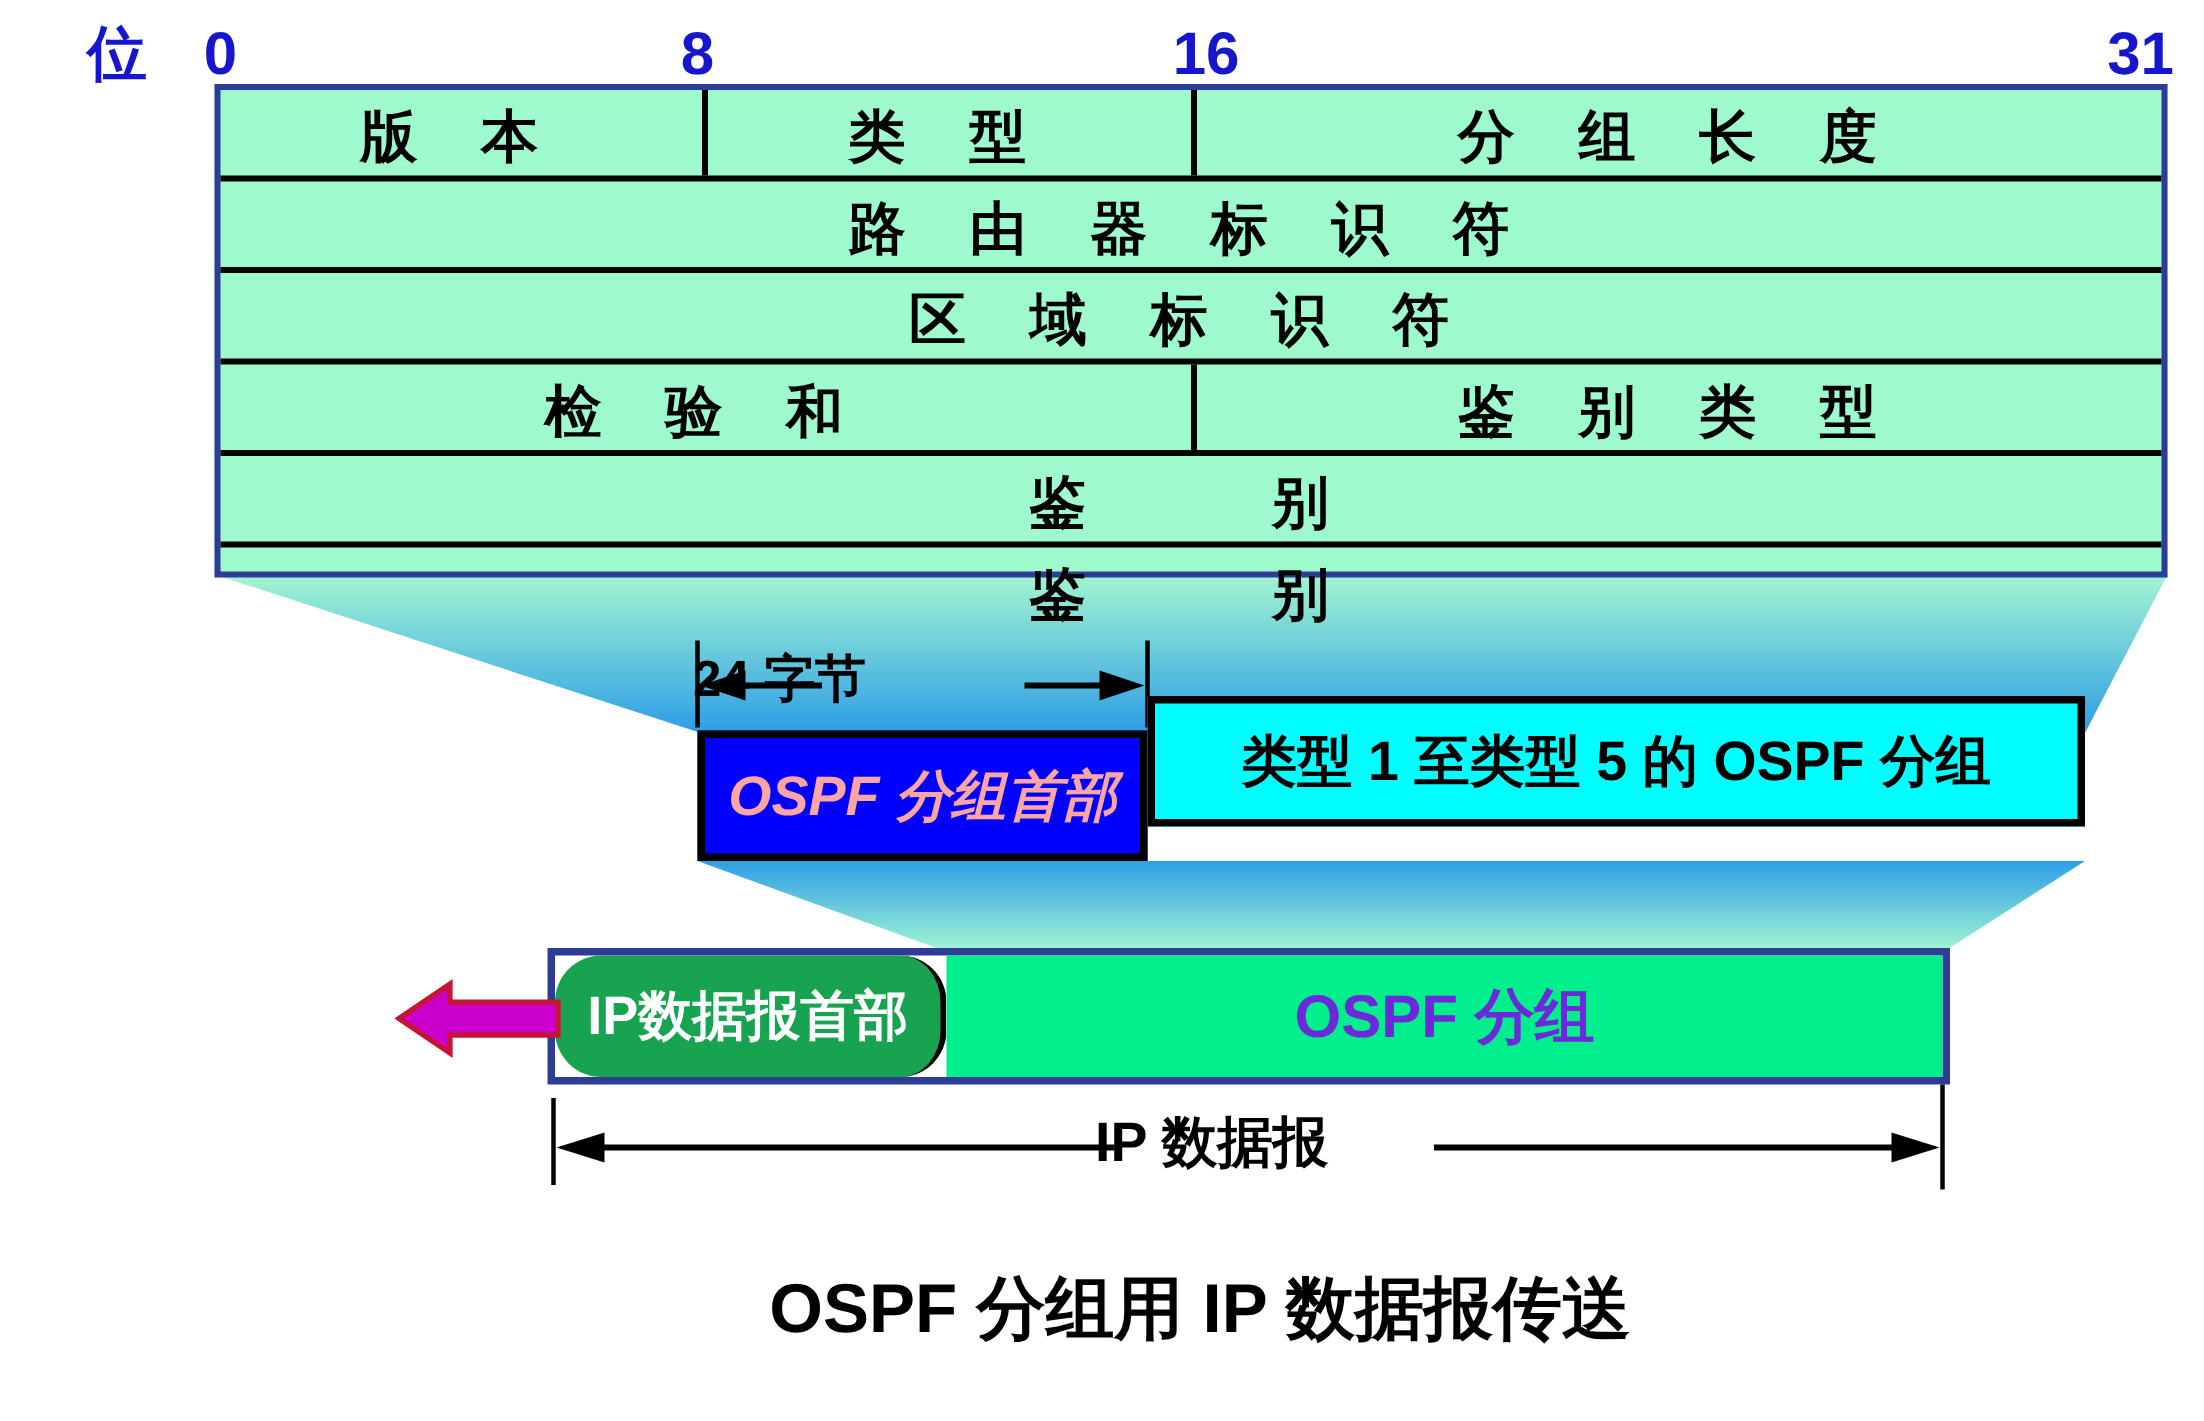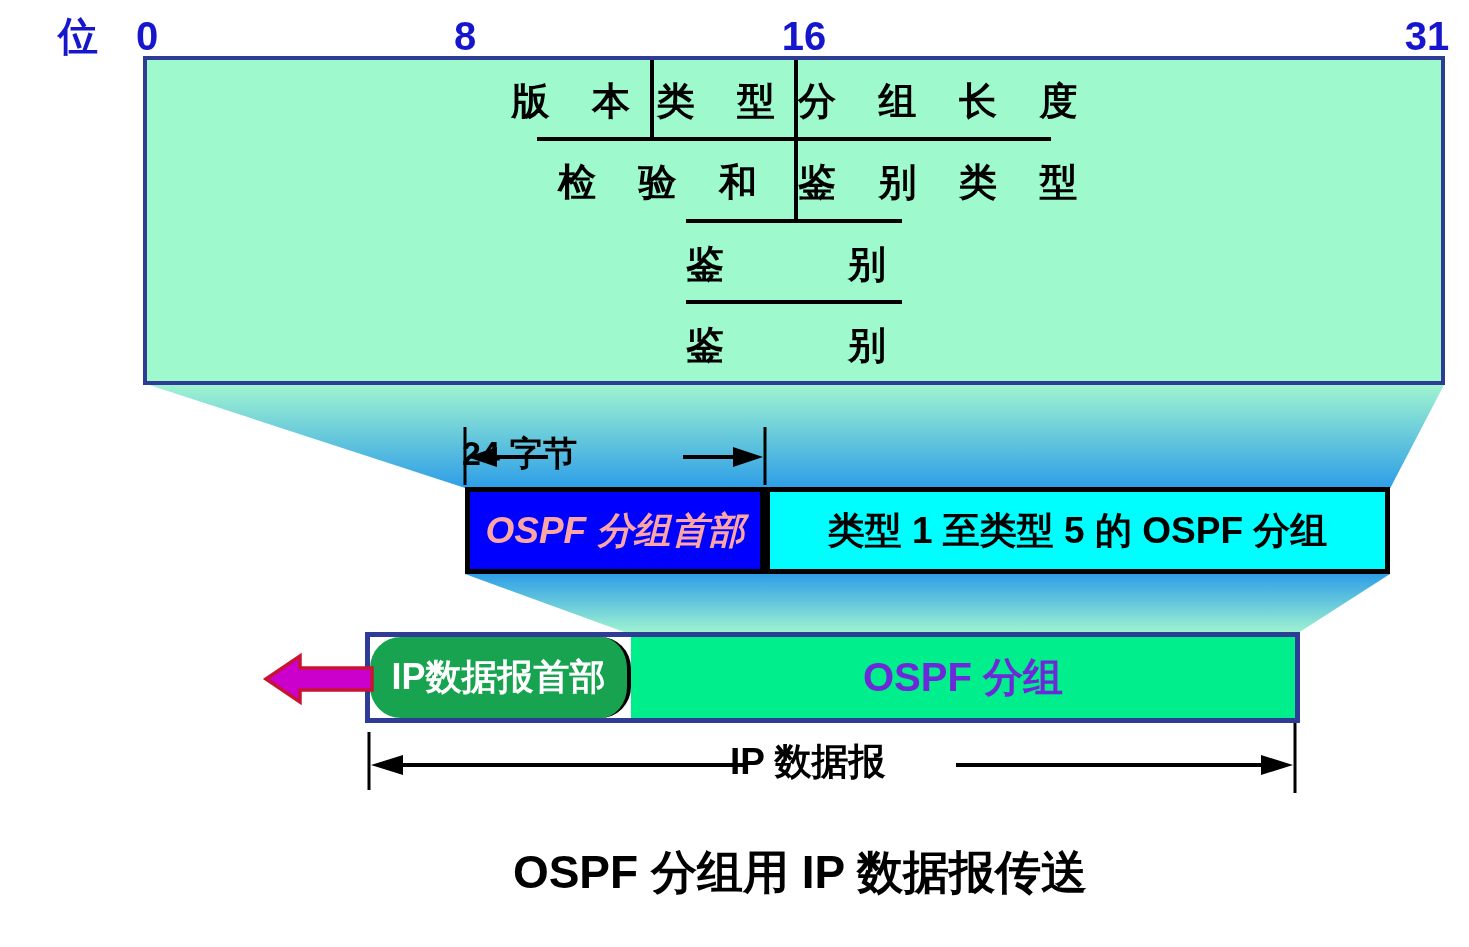--- a/index.html
+++ b/index.html
@@ -9,21 +9,21 @@
   }
   
   .bitlabel{
     position:absolute;top:16px;font-size:40px;line-height:40px;
     color:var(--bit_blue);text-align:center;white-space:pre;
   }
   
   .bit-table{
     position:absolute;left:143px;top:56px;width:1302px;height:329px;
     box-sizing:border-box;border:4px solid var(--navy);
-    background:var(--table_fill);display:flex;flex-direction:column;align-items:center;
+    background:var(--table_fill);display:flex;flex-direction:column;
   }
   .trow{flex:1;display:flex;}
   .trow + .trow{border-top:4px solid #000;}
   .tcell{
     flex:1;display:flex;align-items:center;justify-content:center;
     font-size:38px;letter-spacing:0.42em;white-space:pre;box-sizing:border-box;
     padding-top:6px;
   }
   .w8a{flex:0 0 24.8%;}
   .w8b{flex:0 0 25.2%;}
@@ -50,21 +50,21 @@
   }
   .dim-label.ip{font-size:37px;}
   
   .ospf-header-box{
     position:absolute;left:465px;top:487px;width:300px;height:87px;
     box-sizing:border-box;border:5px solid #000;background:var(--ospf_header_fill);
     display:flex;align-items:center;justify-content:center;
     color:#fca5a5;font-size:37px;white-space:pre;font-style:italic;
   }
   .ospf-body-box{
-    position:absolute;left:765px;top:487px;width:625px;height:87px;
+    position:absolute;left:765px;top:464px;width:625px;height:87px;
     box-sizing:border-box;border:5px solid #000;background:var(--ospf_body_fill);
     display:flex;align-items:center;justify-content:center;
     color:#000;font-size:37px;white-space:pre;text-align:right;
   }
   
   .ip-bar{
     position:absolute;left:365px;top:632px;width:935px;height:91px;
     box-sizing:border-box;border:5px solid var(--navy);display:flex;
   }
   .ip-header-cell{
@@ -102,20 +102,26 @@
   <div class="funnel1"></div>
   <div class="funnel2"></div>
 
   <div class="bit-table">
     <div class="trow">
       <div class="tcell w8a">版 本</div>
       <div class="tcell w8b bl">类 型</div>
       <div class="tcell bl">分 组 长 度</div>
     </div>
     <div class="trow">
+      <div class="tcell">路 由 器 标 识 符</div>
+    </div>
+    <div class="trow">
+      <div class="tcell">区 域 标 识 符</div>
+    </div>
+    <div class="trow">
       <div class="tcell half">检 验 和</div>
       <div class="tcell bl">鉴 别 类 型</div>
     </div>
     <div class="trow">
       <div class="tcell">鉴　　别</div>
     </div>
     <div class="trow">
       <div class="tcell">鉴　　别</div>
     </div>
   </div>

